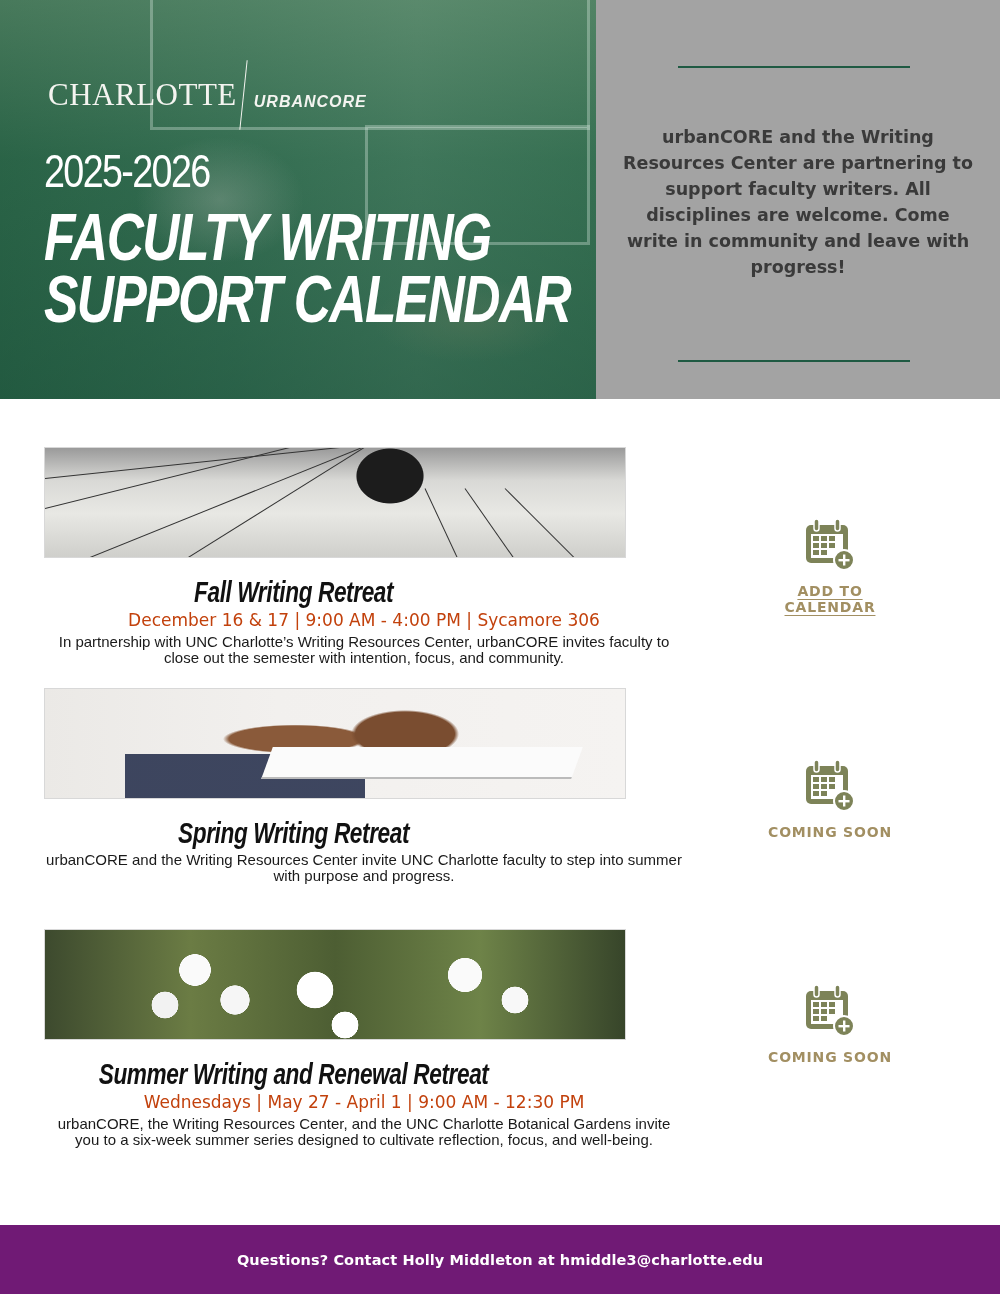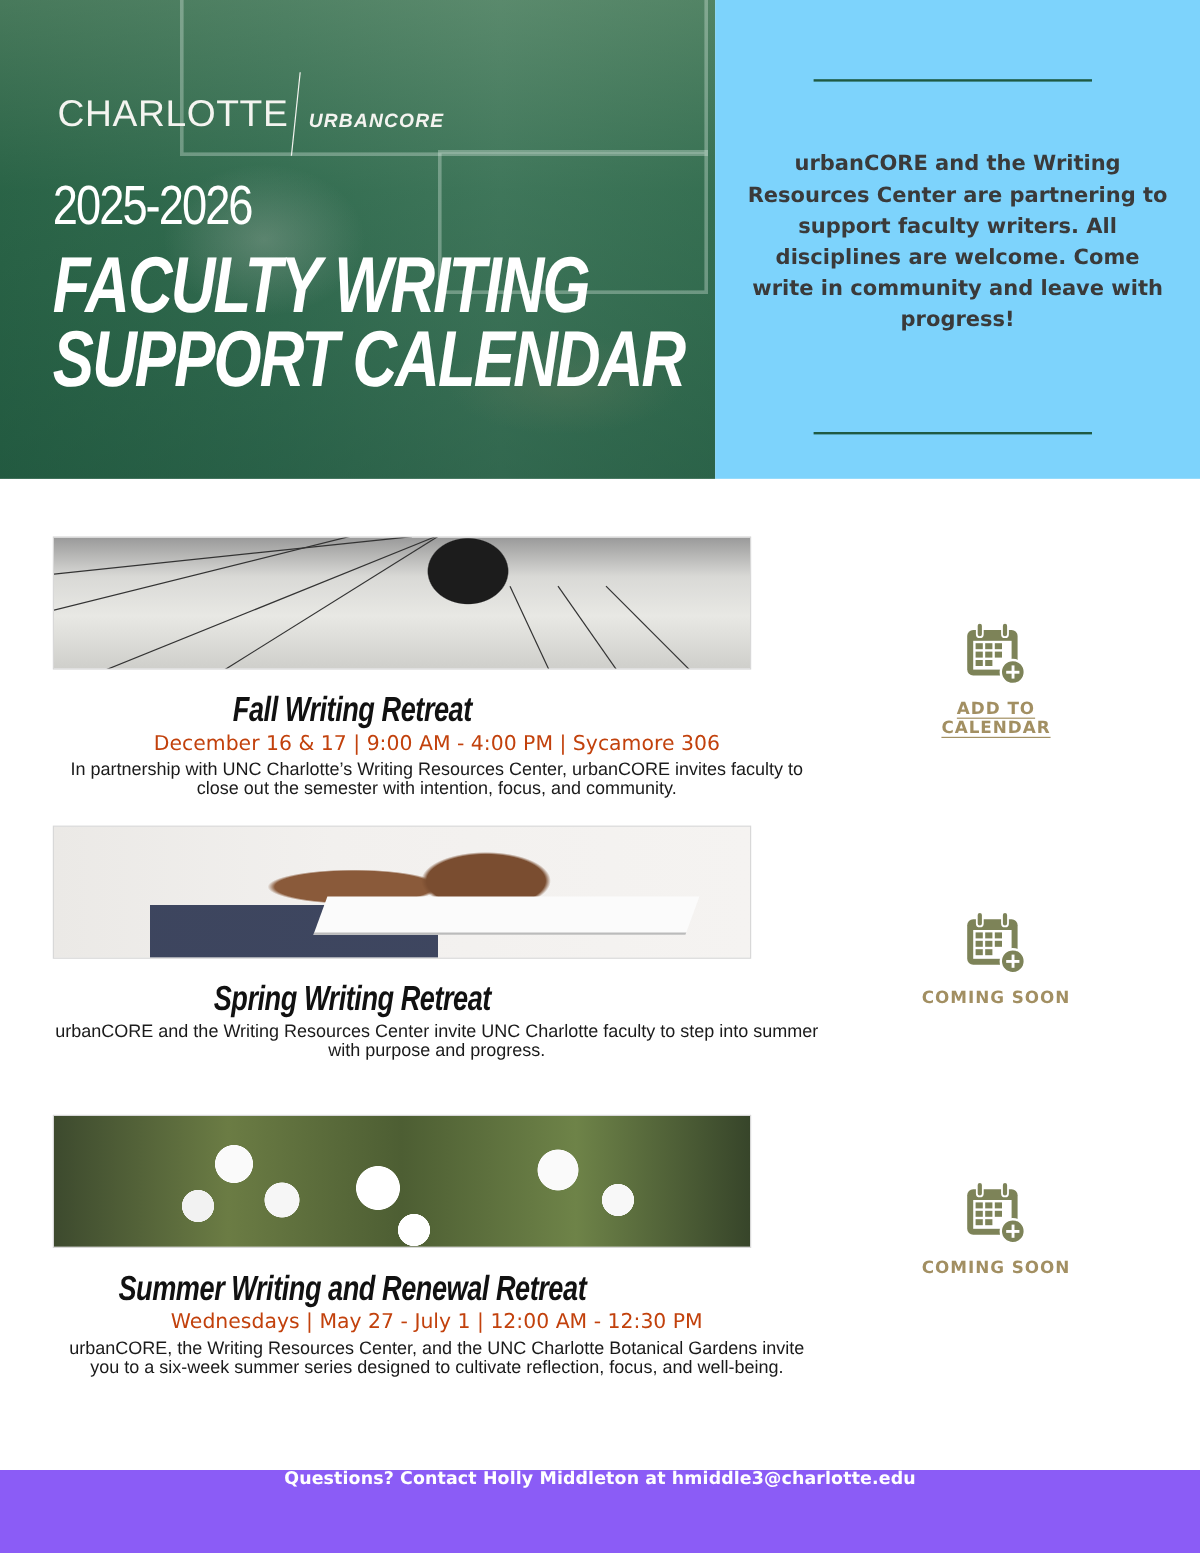--- a/index.html
+++ b/index.html
@@ -16,42 +16,42 @@
       linear-gradient(90deg, #2e6a4c 0%, #3b775a 40%, #4a8366 70%, #3e7a5b 100%);
     overflow: hidden;
   }
   .hero .window-frame {
     position: absolute; border: 3px solid rgba(220,235,225,0.35);
   }
   .hero .logo-row {
     position: absolute; left: 48px; top: 60px; display: flex; align-items: center;
   }
   .hero .logo-word {
-    font-family: Liberation Sans, sans-serif; color: #f4f4f0; font-size: 31px; letter-spacing: 0.5px;
+    font-family: Liberation Serif, serif; color: #f4f4f0; font-size: 31px; letter-spacing: 0.5px;
   }
   .hero .logo-divider {
     width: 1px; height: 70px; background: #f4f4f0; margin: 0 10px 0 6px; transform: rotate(6deg);
   }
   .hero .logo-sub {
     font-family: "Liberation Sans", sans-serif; font-weight: bold; font-style: italic;
     color: #f4f4f0; font-size: 16px; letter-spacing: 1px; margin-top: 13px;
   }
   .hero .year {
     position: absolute; left: 44px; top: 144px; color: #fff;
     font-family: "Liberation Sans Narrow", "Liberation Sans", sans-serif;
     font-size: 46px; letter-spacing: -2px; transform: scaleX(0.82); transform-origin: left;
   }
   .hero .title {
     position: absolute; left: 44px; top: 206px; color: #fff; font-weight: bold; font-style: italic;
     font-size: 66px; line-height: 62px; letter-spacing: -2px;
     transform: scaleX(0.78); transform-origin: left; white-space: nowrap;
   }
 
   .intro {
-    position: absolute; left: 596px; top: 0; width: 404px; height: 399px; background: #7dd3fc;
+    position: absolute; left: 596px; top: 0; width: 404px; height: 399px; background: #a3a3a3;
   }
   .intro .rule { position: absolute; left: 82px; width: 232px; height: 2px; background: #1f5a43; }
   .intro .rule.top { top: 66px; }
   .intro .rule.bottom { top: 360px; }
   .intro .text {
     position: absolute; left: 24px; top: 124px; width: 356px; text-align: center;
     font-family: "DejaVu Sans", sans-serif; font-weight: bold; color: #3a3a3a;
     font-size: 17.5px; line-height: 26px;
   }
 
@@ -107,22 +107,22 @@
   }
   .cal-action .icon { display: block; margin: 0 auto; width: 50px; height: 52px; }
   .cal-action .label {
     display: inline-block; margin-top: 12px; font-family: "DejaVu Sans", sans-serif; font-weight: bold;
     font-size: 14px; letter-spacing: 0.8px; color: #a28f62;
   }
   .cal-action .label.link { text-decoration: underline; text-underline-offset: 3px; }
 
   
   .footer {
-    position: absolute; left: 0; top: 1225px; width: 1000px; height: 69px; background: #8b5cf6;
-    display: flex; align-items: flex-start; justify-content: center;
+    position: absolute; left: 0; top: 1225px; width: 1000px; height: 69px; background: #701a75;
+    display: flex; align-items: center; justify-content: center;
   }
   .footer .text {
     font-family: "DejaVu Sans", sans-serif; font-weight: bold; color: #ffffff; font-size: 14.5px; letter-spacing: 0.1px;
   }
 </style>
 </head>
 <body>
 
 <section class="hero">
   <div class="window-frame" style="left:150px;top:-10px;width:440px;height:140px;"></div>
@@ -210,21 +210,21 @@
     <circle cx="39" cy="41" r="10" fill="#7d8358" stroke="#fff" stroke-width="2"></circle>
     <rect x="38" y="35.5" width="2.4" height="11" fill="#fff"></rect>
     <rect x="33.5" y="40" width="11" height="2.4" fill="#fff"></rect>
   </svg>
   <span class="label">COMING SOON</span>
 </div>
 
 <article class="event" style="top:929px;">
   <div class="banner flowers"></div>
   <h2 class="ev-title">Summer Writing and Renewal Retreat</h2>
-  <div class="ev-when">Wednesdays | May 27 - July 1 | 12:00 AM - 12:30 PM</div>
+  <div class="ev-when">Wednesdays | May 27 - April 1 | 9:00 AM - 12:30 PM</div>
   <p class="ev-desc">urbanCORE, the Writing Resources Center, and the UNC Charlotte Botanical Gardens invite you to a six-week summer series designed to cultivate reflection, focus, and well-being.</p>
 </article>
 
 <div class="cal-action" style="top:985px;">
   <svg class="icon" viewBox="0 0 50 52">
     <rect x="1" y="6" width="42" height="38" rx="5" fill="#7d8358"></rect>
     <rect x="9" y="0" width="5" height="12" rx="2.5" fill="#7d8358" stroke="#fff" stroke-width="1.5"></rect>
     <rect x="30" y="0" width="5" height="12" rx="2.5" fill="#7d8358" stroke="#fff" stroke-width="1.5"></rect>
     <rect x="6" y="15" width="32" height="24" fill="#fff"></rect>
     <g fill="#7d8358">

